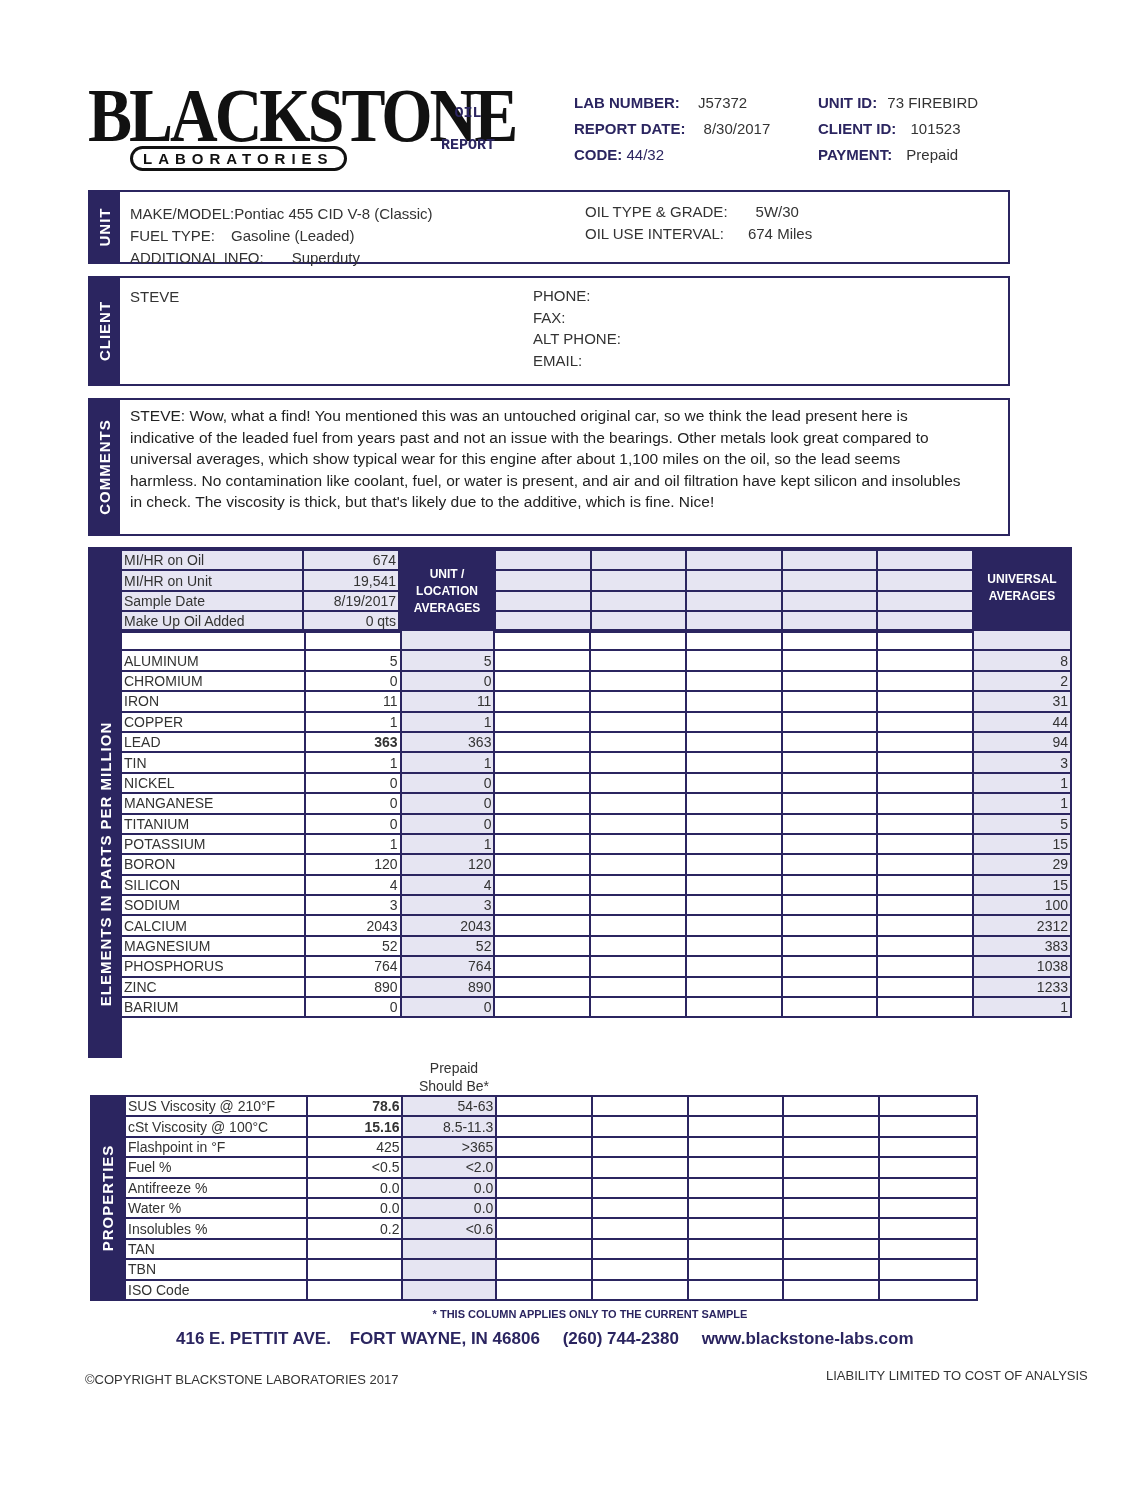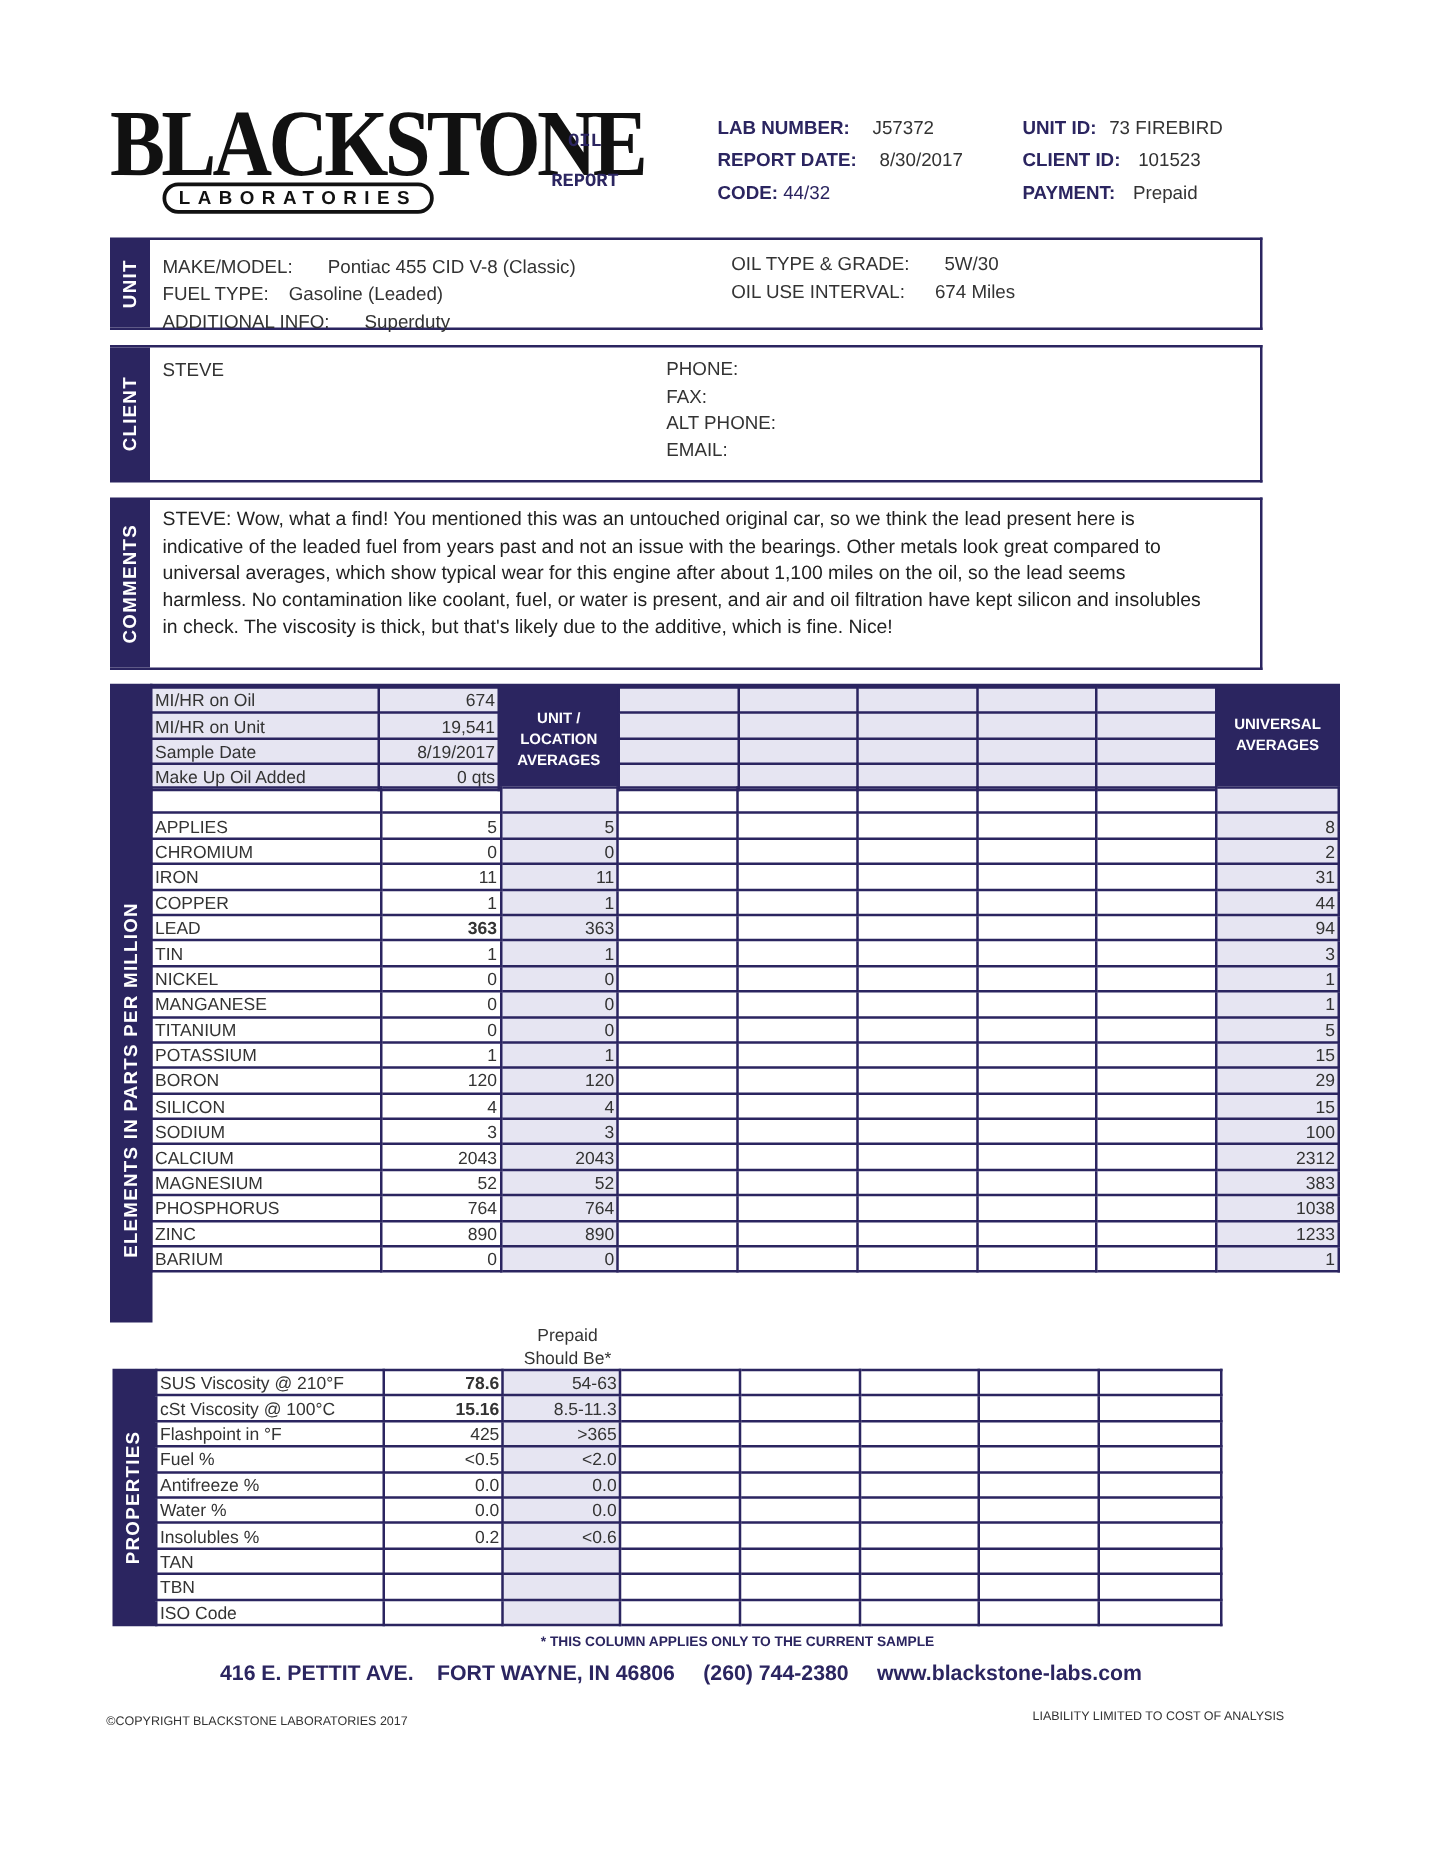--- a/index.html
+++ b/index.html
@@ -28,21 +28,21 @@
 
   
   table { border-collapse: collapse; }
   .grid td { border: 2px solid #2b2560; height: 20.4px; font-size: 14px; padding: 0 2px; color: #333; }
   .lbl { width: 182px; }
   .num { text-align: right; }
   .bold { font-weight: bold; }
   .hdr-block { color: #fff; font-weight: bold; font-size: 12px; text-align: center; line-height: 17px; }
   .footer-note { font-size: 11px; font-weight: bold; color: #2b2560; }
   .address { font-size: 17px; font-weight: bold; color: #2b2560; }
-  .small { font-size: 10px; color: #333; }
+  .small { font-size: 13px; color: #333; }
 </style>
 </head>
 <body>
 
 <div class="abs logo">
   <div class="logo-main">BLACKSTONE</div>
   <div class="logo-sub">LABORATORIES</div>
 </div>
 
 <div class="abs report-title">
@@ -60,21 +60,21 @@
   <div><b>UNIT ID:</b> <span class="val" style="margin-left:6px">73 FIREBIRD</span></div>
   <div><b>CLIENT ID:</b> <span class="val" style="margin-left:10px">101523</span></div>
   <div><b>PAYMENT:</b> <span class="val" style="margin-left:10px">Prepaid</span></div>
 </div>
 
 <div class="section" style="top:190px; width:922px; height:74px;">
   <div class="side">
       <div class="side-label">UNIT</div>
     </div>
   <div class="abs f15" style="left:42px; top:11px; line-height:22px;">
-    <div><span>MAKE/MODEL:</span><span style="margin-left:28px">Pontiac 455 CID V-8 (Classic)</span></div>
+    <div><span>MAKE/MODEL:</span><span style="">Pontiac 455 CID V-8 (Classic)</span></div>
     <div><span>FUEL TYPE:</span><span style="margin-left:16px">Gasoline (Leaded)</span></div>
     <div><span>ADDITIONAL INFO:</span><span style="margin-left:28px">Superduty</span></div>
   </div>
   <div class="abs f15" style="left:497px; top:9px; line-height:22px;">
     <div><span>OIL TYPE &amp; GRADE:</span><span style="margin-left:28px">5W/30</span></div>
     <div><span>OIL USE INTERVAL:</span><span style="margin-left:24px">674 Miles</span></div>
   </div>
 </div>
 
 <div class="section" style="top:276px; width:922px; height:110px;">
@@ -179,21 +179,21 @@
         <td></td>
         <td class="lav"></td>
         <td></td>
         <td></td>
         <td></td>
         <td></td>
         <td></td>
         <td class="lav"></td>
       </tr>
   <tr>
-        <td>APPLIES</td>
+        <td>ALUMINUM</td>
         <td class="num">5</td>
         <td class="num lav">5</td>
         <td></td>
         <td></td>
         <td></td>
         <td></td>
         <td></td>
         <td class="num lav">8</td>
       </tr>
       <tr>

